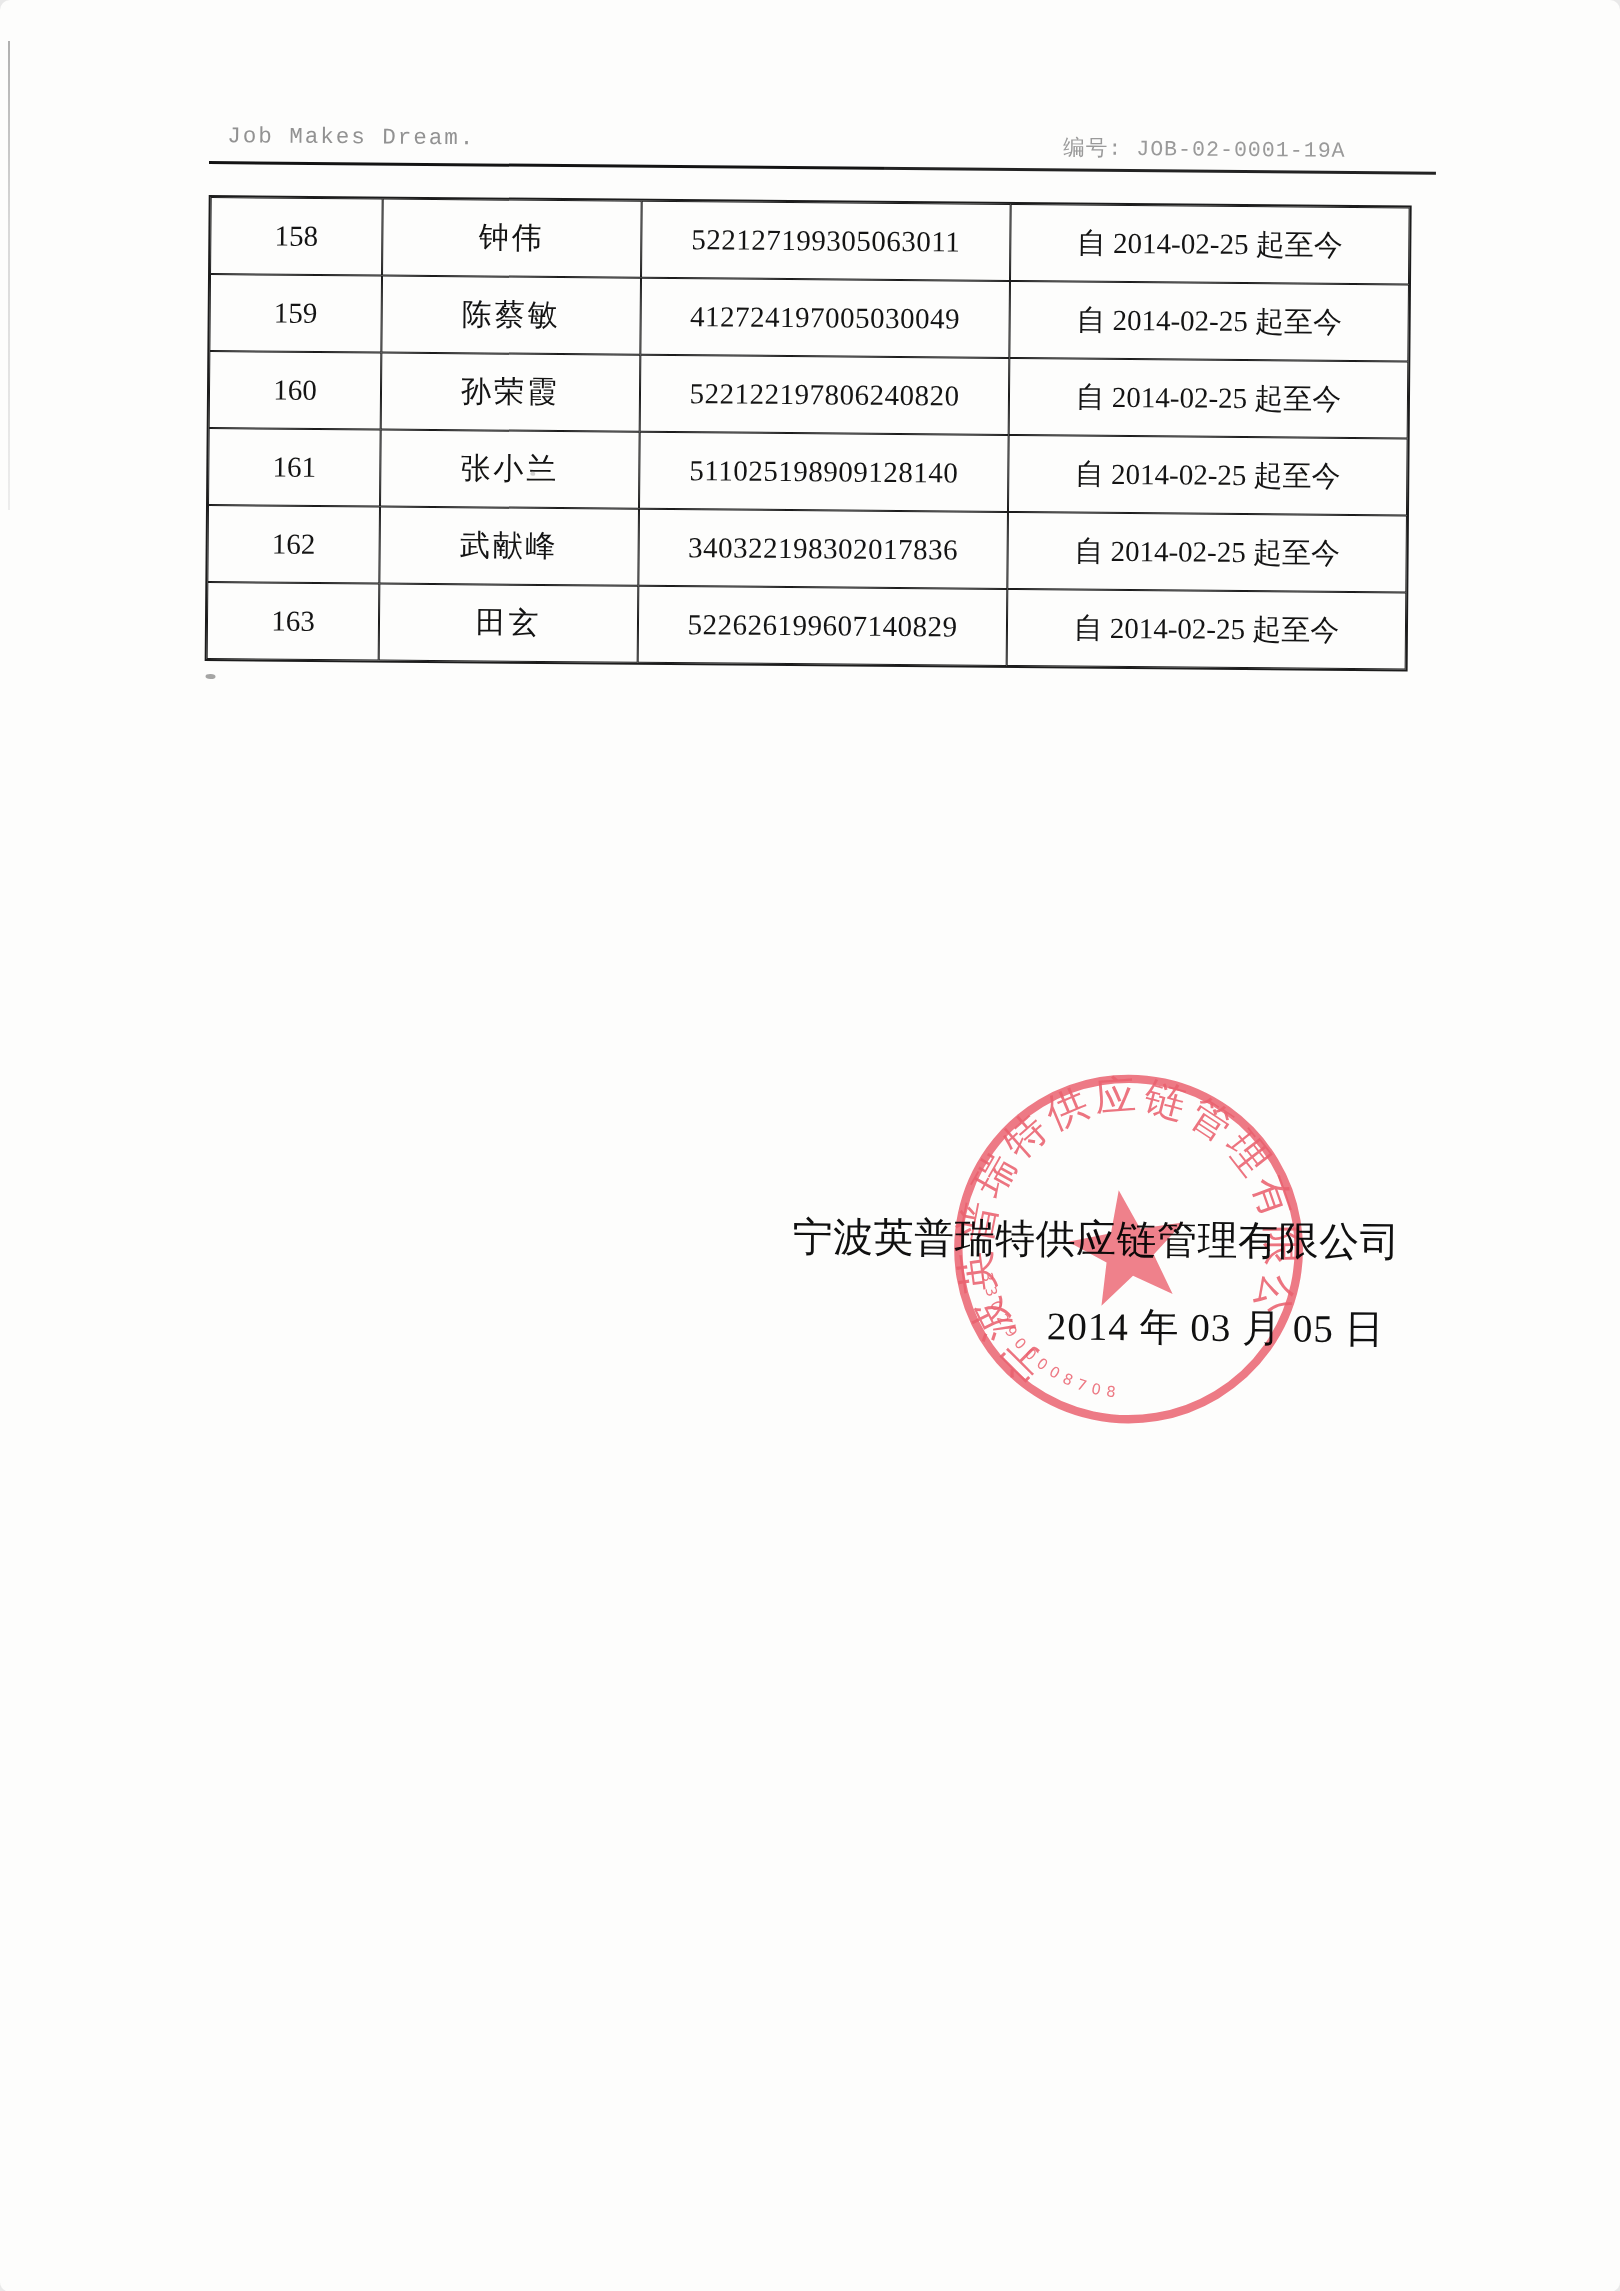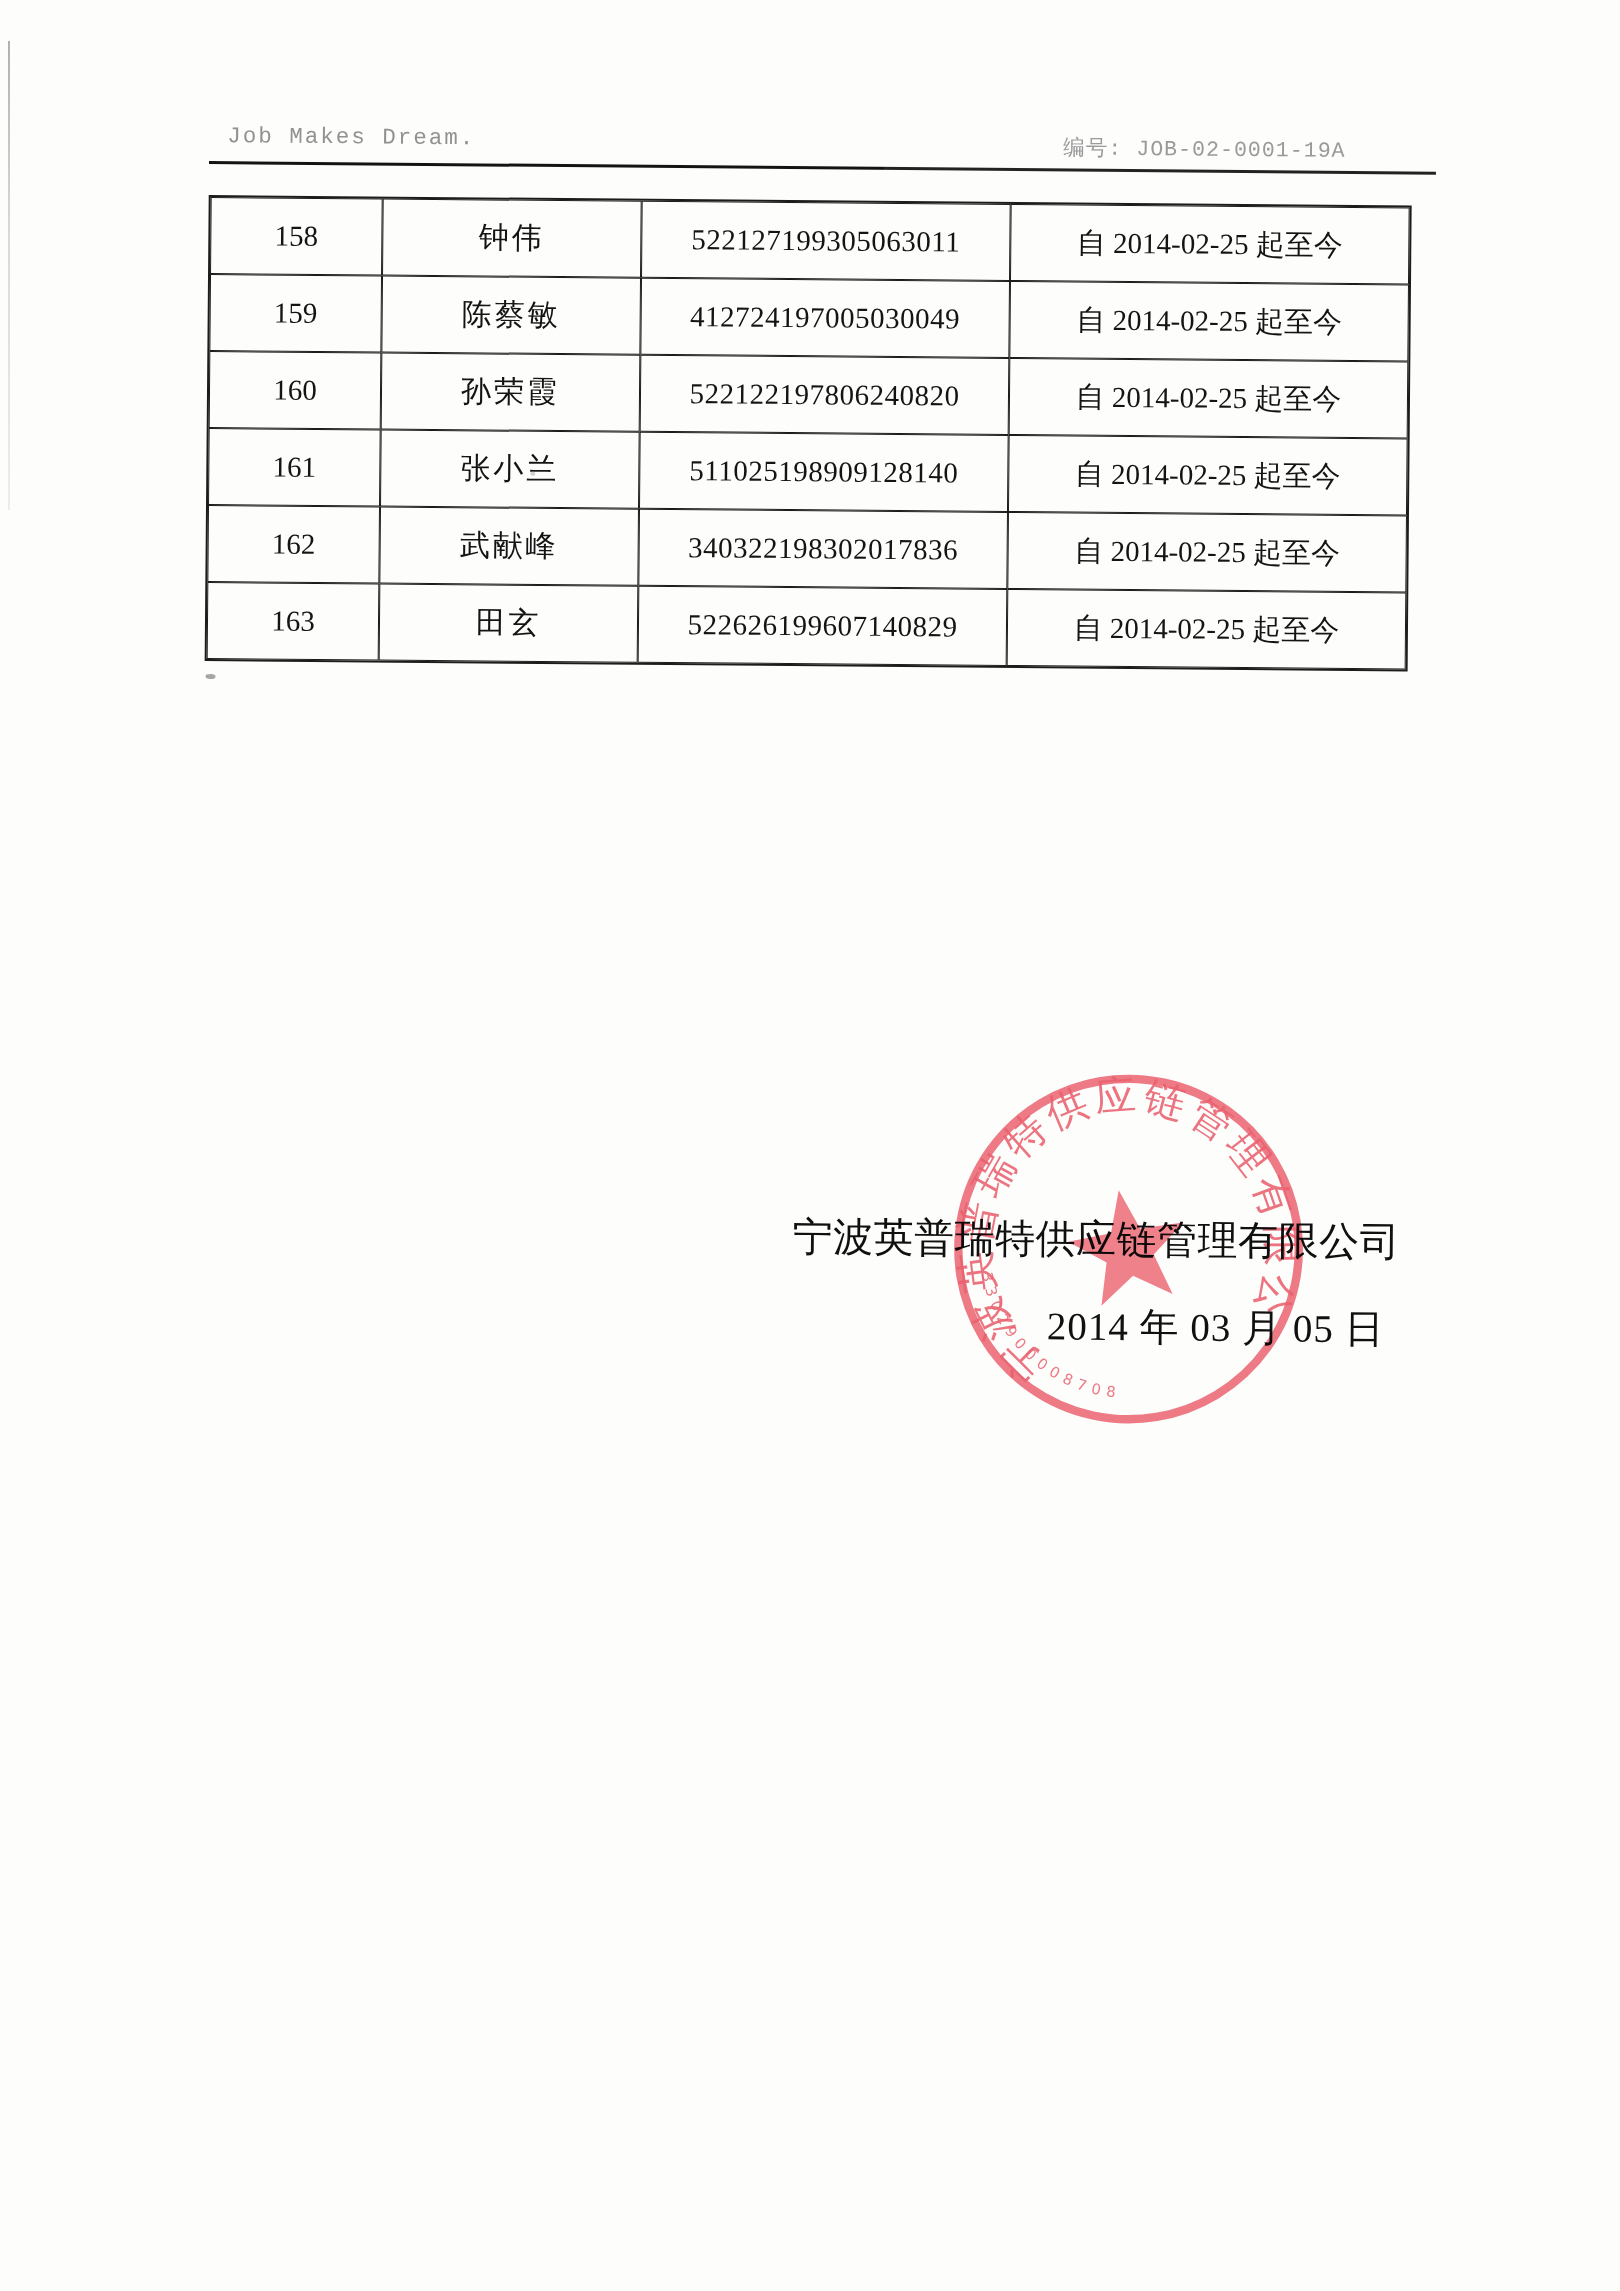--- a/index.html
+++ b/index.html
@@ -4,20 +4,21 @@
 <style>
   html,body { margin:0; padding:0; background:#e9e9e9; }
   .page {
     position:relative;
     width:1620px; height:2292px;
     margin:0 auto;
     background:#fdfdfc;
     overflow:hidden;
     font-family:"Liberation Serif","DejaVu Serif",serif;
     color:#161616;
+    border-radius:10px;
   }
   .skew {
     position:absolute; inset:0;
     transform:rotate(0.5deg);
     transform-origin:209px 163px;
   }
   
   .slogan {
     position:absolute; left:227px; top:123px;
     font-family:"Liberation Mono","DejaVu Sans Mono",monospace;

